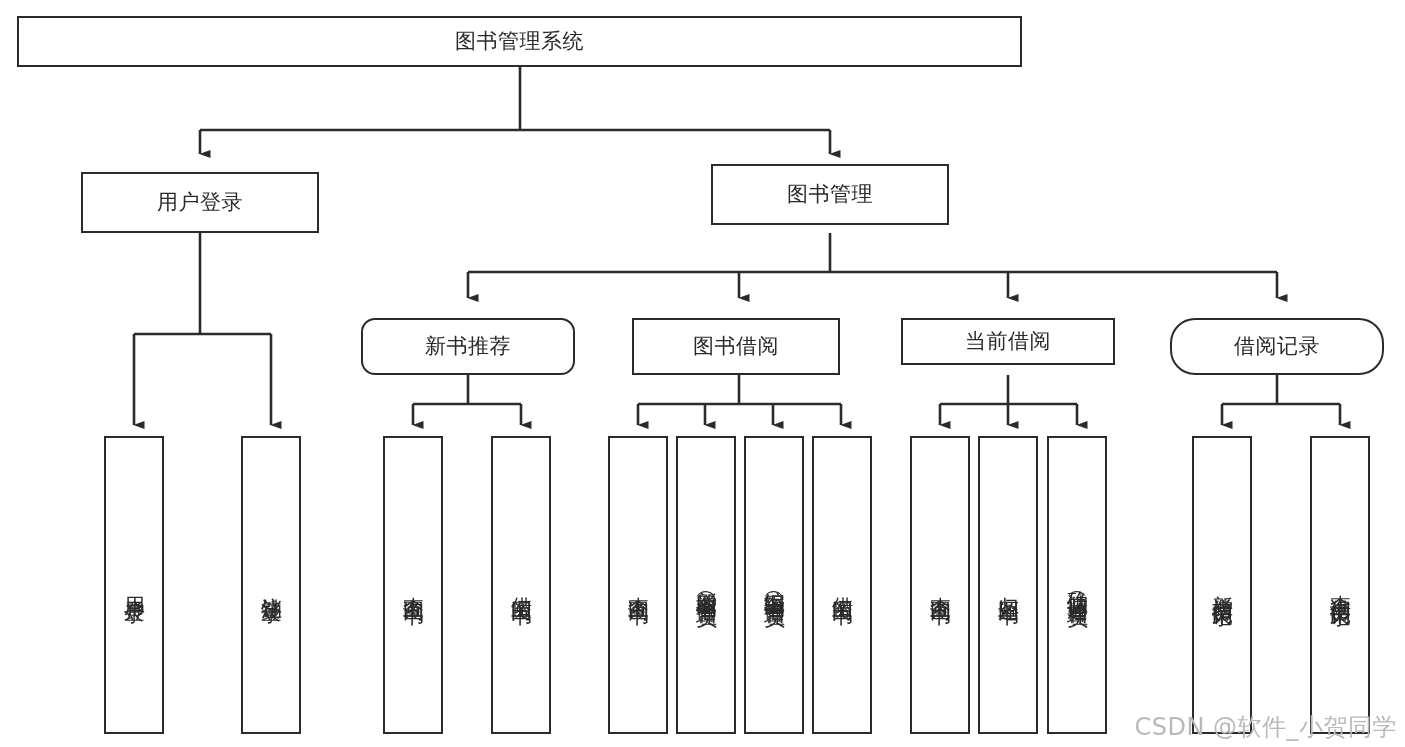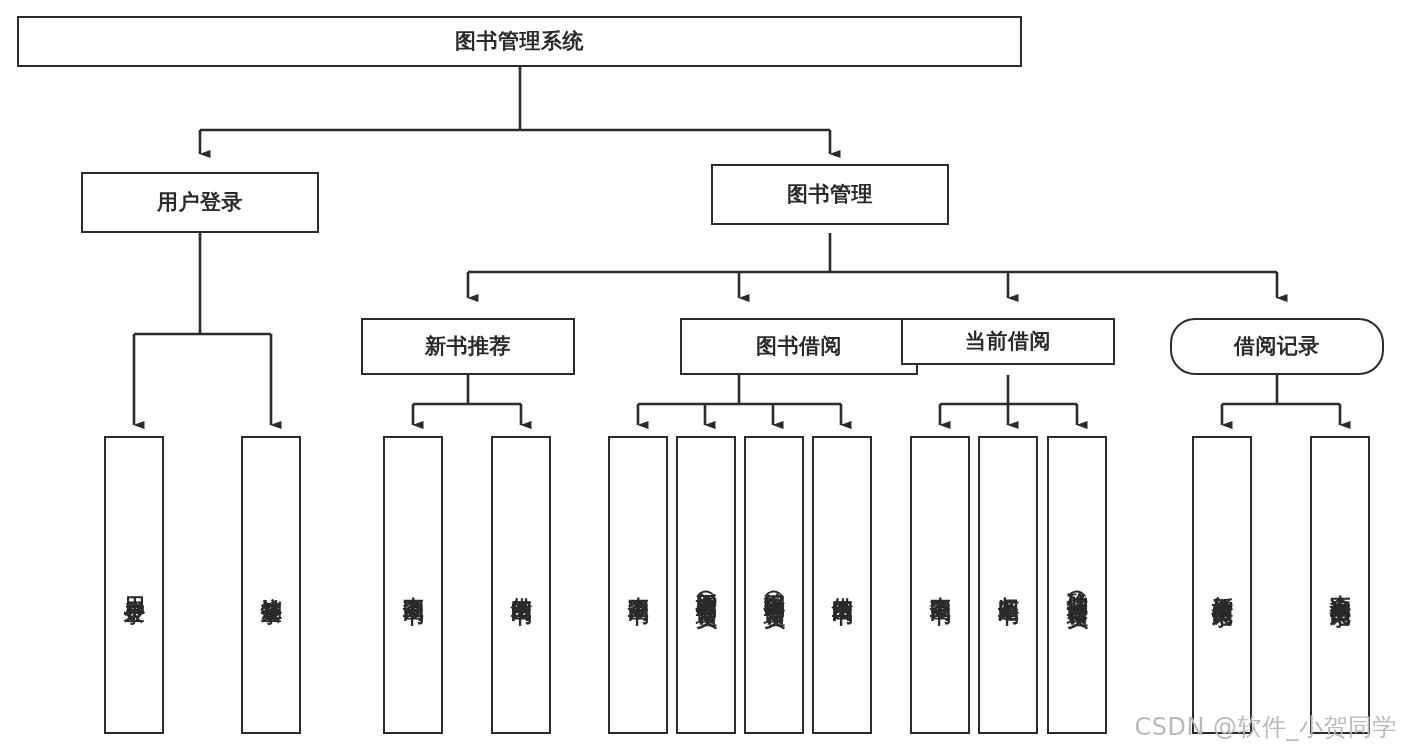--- a/index.html
+++ b/index.html
@@ -35,21 +35,21 @@
     justify-content: center;
     color: #262626;
   }
   .node-label {
     font-size: 21px;
     line-height: 1.15;
     letter-spacing: 0.5px;
     color: #2a2a2a;
     white-space: nowrap;
     text-align: center;
-    font-weight: 700;
+    font-weight: 400;
   }
   
   .node-box.vertical .node-label {
     writing-mode: vertical-rl;
     text-orientation: upright;
     white-space: nowrap;
     letter-spacing: 2.5px;
     font-size: 21px;
     line-height: 1;
   }
@@ -124,25 +124,25 @@
   </div>
 
   <div class="node-box" style="left:81px; top:172px; width:238px; height:61px;">
     <span class="node-label">用户登录</span>
   </div>
 
   <div class="node-box" style="left:711px; top:164px; width:238px; height:61px;">
     <span class="node-label">图书管理</span>
   </div>
 
-  <div class="node-box" style="left:361px; top:318px; width:214px; height:57px;">
+  <div class="node-box" style="left:361px; top:318px; width:214px; height:57px;border-radius:14px;">
     <span class="node-label">新书推荐</span>
   </div>
 
-  <div class="node-box" style="left:632px; top:318px; width:238px; height:57px;margin-left:48px;">
+  <div class="node-box" style="left:632px; top:318px; width:208px; height:57px;">
     <span class="node-label">图书借阅</span>
   </div>
 
   <div class="node-box" style="left:901px; top:318px; width:214px; height:47px;">
     <span class="node-label">当前借阅</span>
   </div>
 
   <div class="node-box" style="left:1170px; top:318px; width:214px; height:57px;border-radius:25px;">
     <span class="node-label">借阅记录</span>
   </div>

